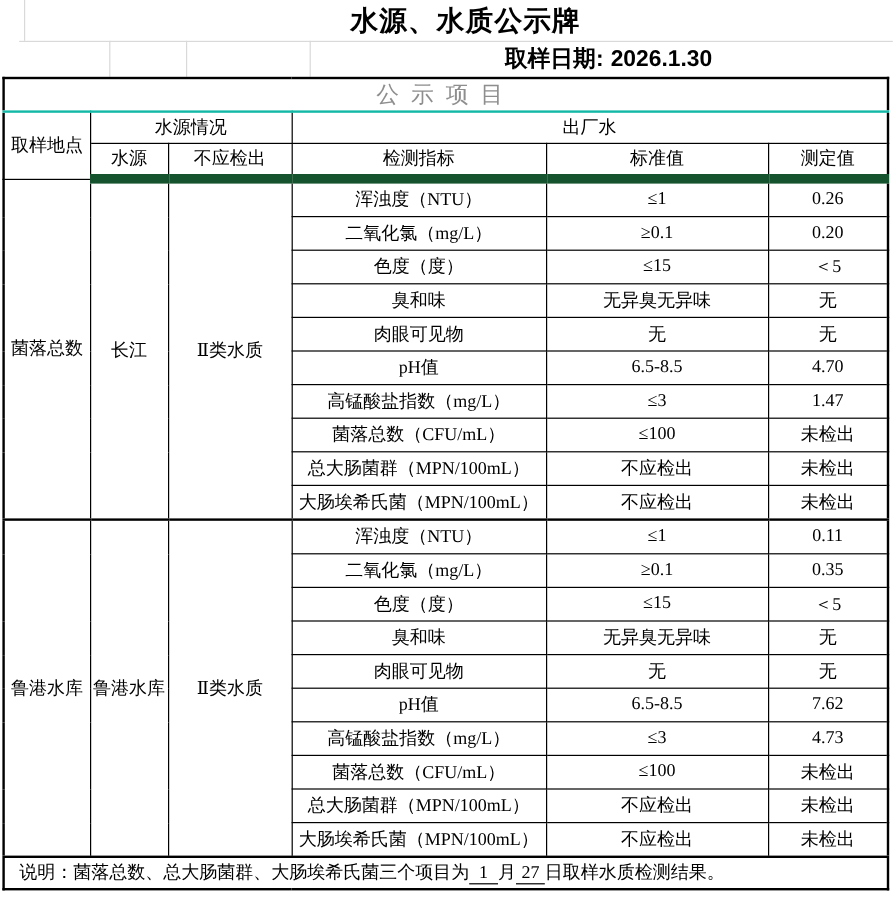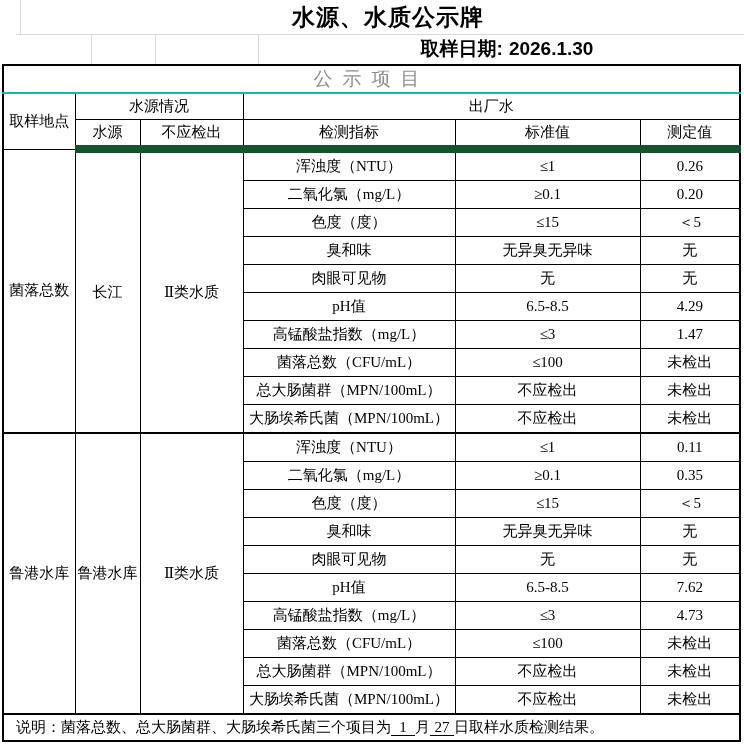--- a/index.html
+++ b/index.html
@@ -108,21 +108,21 @@
     <td class="c-meas">无</td>
   </tr>
   <tr class="r-data">
     <td>肉眼可见物</td>
     <td>无</td>
     <td class="c-meas">无</td>
   </tr>
   <tr class="r-data">
     <td>pH值</td>
     <td>6.5-8.5</td>
-    <td class="c-meas">4.29</td>
+    <td class="c-meas">4.70</td>
   </tr>
   <tr class="r-data">
     <td>高锰酸盐指数（mg/L）</td>
     <td>≤3</td>
     <td class="c-meas">1.47</td>
   </tr>
   <tr class="r-data">
     <td>菌落总数（CFU/mL）</td>
     <td>≤100</td>
     <td class="c-meas">未检出</td>

